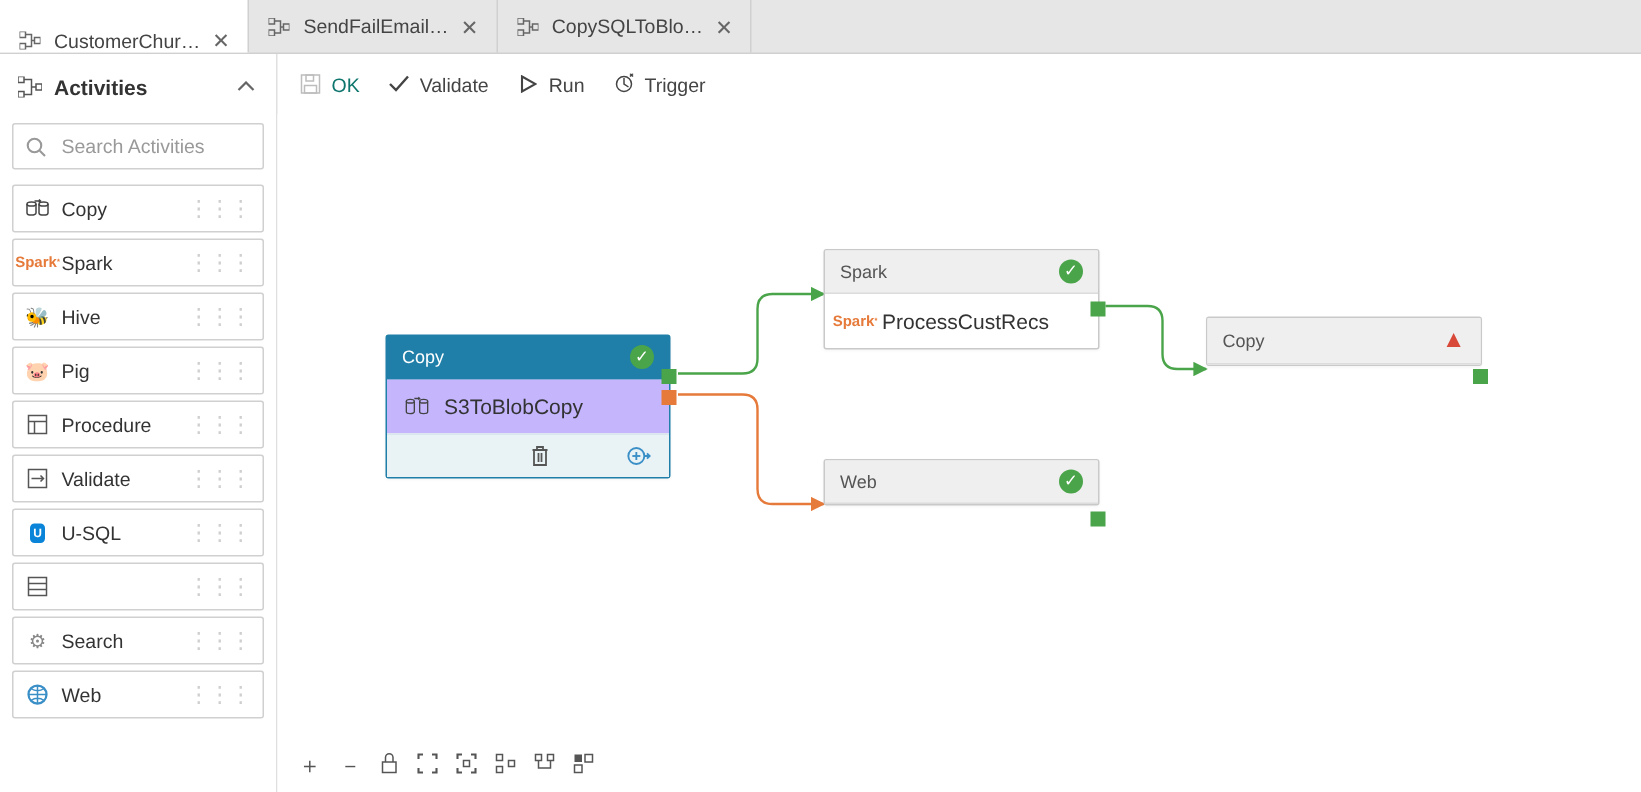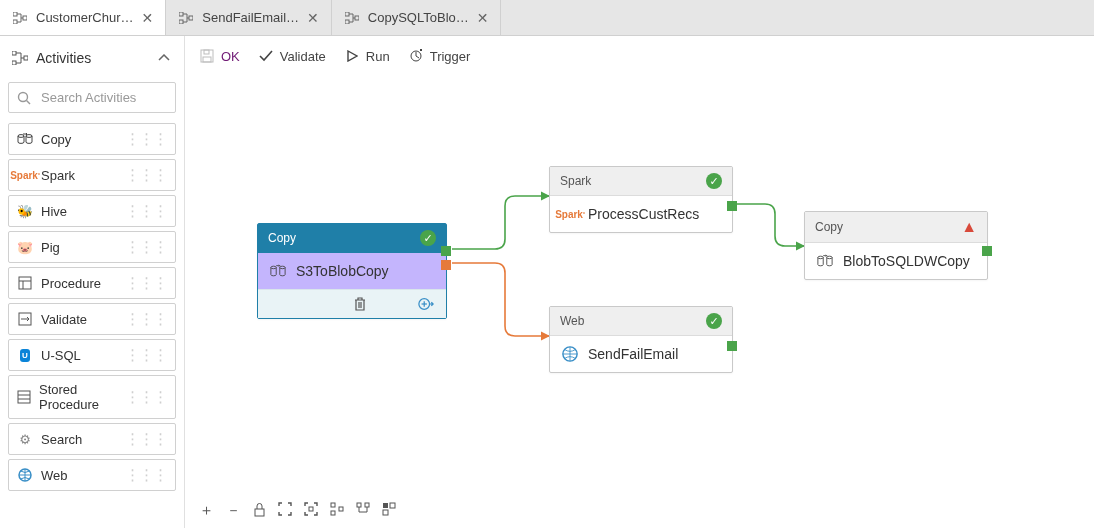--- a/index.html
+++ b/index.html
@@ -1,40 +1,40 @@
 <!DOCTYPE html>
 <html><head>
 <meta charset="utf-8">
 <style>
   * { box-sizing: border-box; }
   html, body { margin: 0; padding: 0; font-family: "Segoe UI", Arial, sans-serif; font-size: 13px; color: #333; background: #fff; }
   body { width: 1094px; height: 528px; overflow: hidden; display: flex; flex-direction: column; }
 
   .tabbar { height: 36px; background: #e6e6e6; display: flex; align-items: stretch; border-bottom: 1px solid #d0d0d0; }
   .tab { display: flex; align-items: center; padding: 0 12px; gap: 8px; font-size: 13px; color: #444; border-right: 1px solid #d0d0d0; cursor: pointer; }
-  .tab.active { background: #fff; }
+  .tab.active { background: #fff; align-items: flex-end; }
   .tab .close { font-size: 14px; color: #666; }
 
   .main { flex: 1; display: flex; min-height: 0; }
 
   .sidebar { width: 185px; border-right: 1px solid #e0e0e0; display: flex; flex-direction: column; padding: 6px 8px; gap: 4px; }
   .side-header { display: flex; align-items: center; justify-content: space-between; padding: 8px 4px 12px 4px; }
-  .side-header .title { display: flex; align-items: center; gap: 8px; font-size: 14px; color: #333; }
+  .side-header .title { display: flex; align-items: center; gap: 8px; font-size: 14px; color: #333; font-weight: bold; }
   .search { display: flex; align-items: center; gap: 8px; border: 1px solid #d0d0d0; border-radius: 2px; padding: 6px 8px; margin-bottom: 6px; }
   .search input { border: none; outline: none; font-size: 13px; flex: 1; color: #b91c1c; background: transparent; }
   .search input::placeholder { color: #999; }
 
   .act { display: flex; align-items: center; justify-content: space-between; border: 1px solid #d0d0d0; border-radius: 2px; padding: 6px 8px; cursor: grab; }
   .act .l { display: flex; align-items: center; gap: 8px; }
   .grip { color: #cfcfcf; letter-spacing: -1px; font-size: 15px; }
 
   .canvas-area { flex: 1; display: flex; flex-direction: column; position: relative; }
   .toolbar { height: 40px; display: flex; align-items: center; gap: 18px; padding: 0 14px; color: #444; font-size: 13px; }
   .toolbar .item { display: flex; align-items: center; gap: 6px; cursor: pointer; }
-  .toolbar .disabled { color: #701a75; }
+  .toolbar .disabled { color: #0f766e; }
 
   .canvas { flex: 1; position: relative; background: #fff; }
   svg.wires { position: absolute; inset: 0; pointer-events: none; }
 
   .node { position: absolute; border: 1px solid #c9c9c9; border-radius: 2px; background: #fff; box-shadow: 0 1px 2px rgba(0,0,0,0.04); }
   .node .hdr { background: #efefef; color: #555; font-size: 12px; padding: 6px 10px; display: flex; align-items: center; justify-content: space-between; border-bottom: 1px solid #dcdcdc; }
   .node .body { padding: 10px 12px; display: flex; align-items: center; gap: 10px; font-size: 14px; color: #333; }
 
   .node.selected { border-color: #1f7fa8; }
   .node.selected .hdr { background: #1f7fa8; color: #fff; border-bottom-color: #1f7fa8; }
@@ -197,21 +197,20 @@
     </div>
     <div class="act">
       <div class="l">
           <span class="ico">
             <svg width="14" height="14" viewBox="0 0 14 14">
               <rect x="1" y="1" width="12" height="12" fill="none" stroke="#555"></rect>
               <line x1="1" y1="5" x2="13" y2="5" stroke="#555"></line>
               <line x1="1" y1="9" x2="13" y2="9" stroke="#555"></line>
             </svg>
           </span>
-          <span>Stored Procedure</span>
         </div>
       <span class="grip">⋮⋮⋮</span>
     </div>
     <div class="act">
       <div class="l">
           <span class="ico" style="color:#888;">⚙</span>
           <span>Search</span>
         </div>
       <span class="grip">⋮⋮⋮</span>
     </div>
@@ -330,49 +329,28 @@
           <span>ProcessCustRecs</span>
         </div>
         <div class="port right" style="top:34px;"></div>
       </div>
 
       <div class="node" style="left:364px; top:230px; width:184px;">
         <div class="hdr">
             <span>Web</span>
             <span class="status-ok">✓</span>
           </div>
-        <div class="body">
-          <span class="ico">
-              <svg width="18" height="18" viewBox="0 0 18 18">
-                <circle cx="9" cy="9" r="8" fill="none" stroke="#3a8fc7" stroke-width="1.6"></circle>
-                <path d="M1 9 H17 M9 1 V17 M3 4 Q9 8 15 4 M3 14 Q9 10 15 14" fill="none" stroke="#3a8fc7"></path>
-              </svg>
-            </span>
-          <span>SendFailEmail</span>
-        </div>
         <div class="port right" style="top:34px;"></div>
       </div>
 
       <div class="node" style="left:619px; top:135px; width:184px;">
         <div class="hdr">
             <span>Copy</span>
             <span class="status-warn">▲</span>
           </div>
-        <div class="body">
-          <span class="ico">
-              <svg width="18" height="16" viewBox="0 0 18 16">
-                <ellipse cx="4" cy="4" rx="3" ry="1.4" fill="none" stroke="#444"></ellipse>
-                <path d="M1 4 V12 A3 1.4 0 0 0 7 12 V4" fill="none" stroke="#444"></path>
-                <ellipse cx="14" cy="4" rx="3" ry="1.4" fill="none" stroke="#444"></ellipse>
-                <path d="M11 4 V12 A3 1.4 0 0 0 17 12 V4" fill="none" stroke="#444"></path>
-                <path d="M7 2 L11 2 M10 1 L11 2 L10 3" fill="none" stroke="#444"></path>
-              </svg>
-            </span>
-          <span>BlobToSQLDWCopy</span>
-        </div>
         <div class="port right" style="top:34px;"></div>
       </div>
 
       <div class="bot-toolbar">
         <span>＋</span>
         <span>－</span>
         <span><svg width="13" height="15" viewBox="0 0 13 15">
               <rect x="2" y="7" width="9" height="7" fill="none" stroke="#555"></rect>
               <path d="M4 7 V4 A2.5 2.5 0 0 1 9 4 V7" fill="none" stroke="#555"></path>
             </svg></span>

